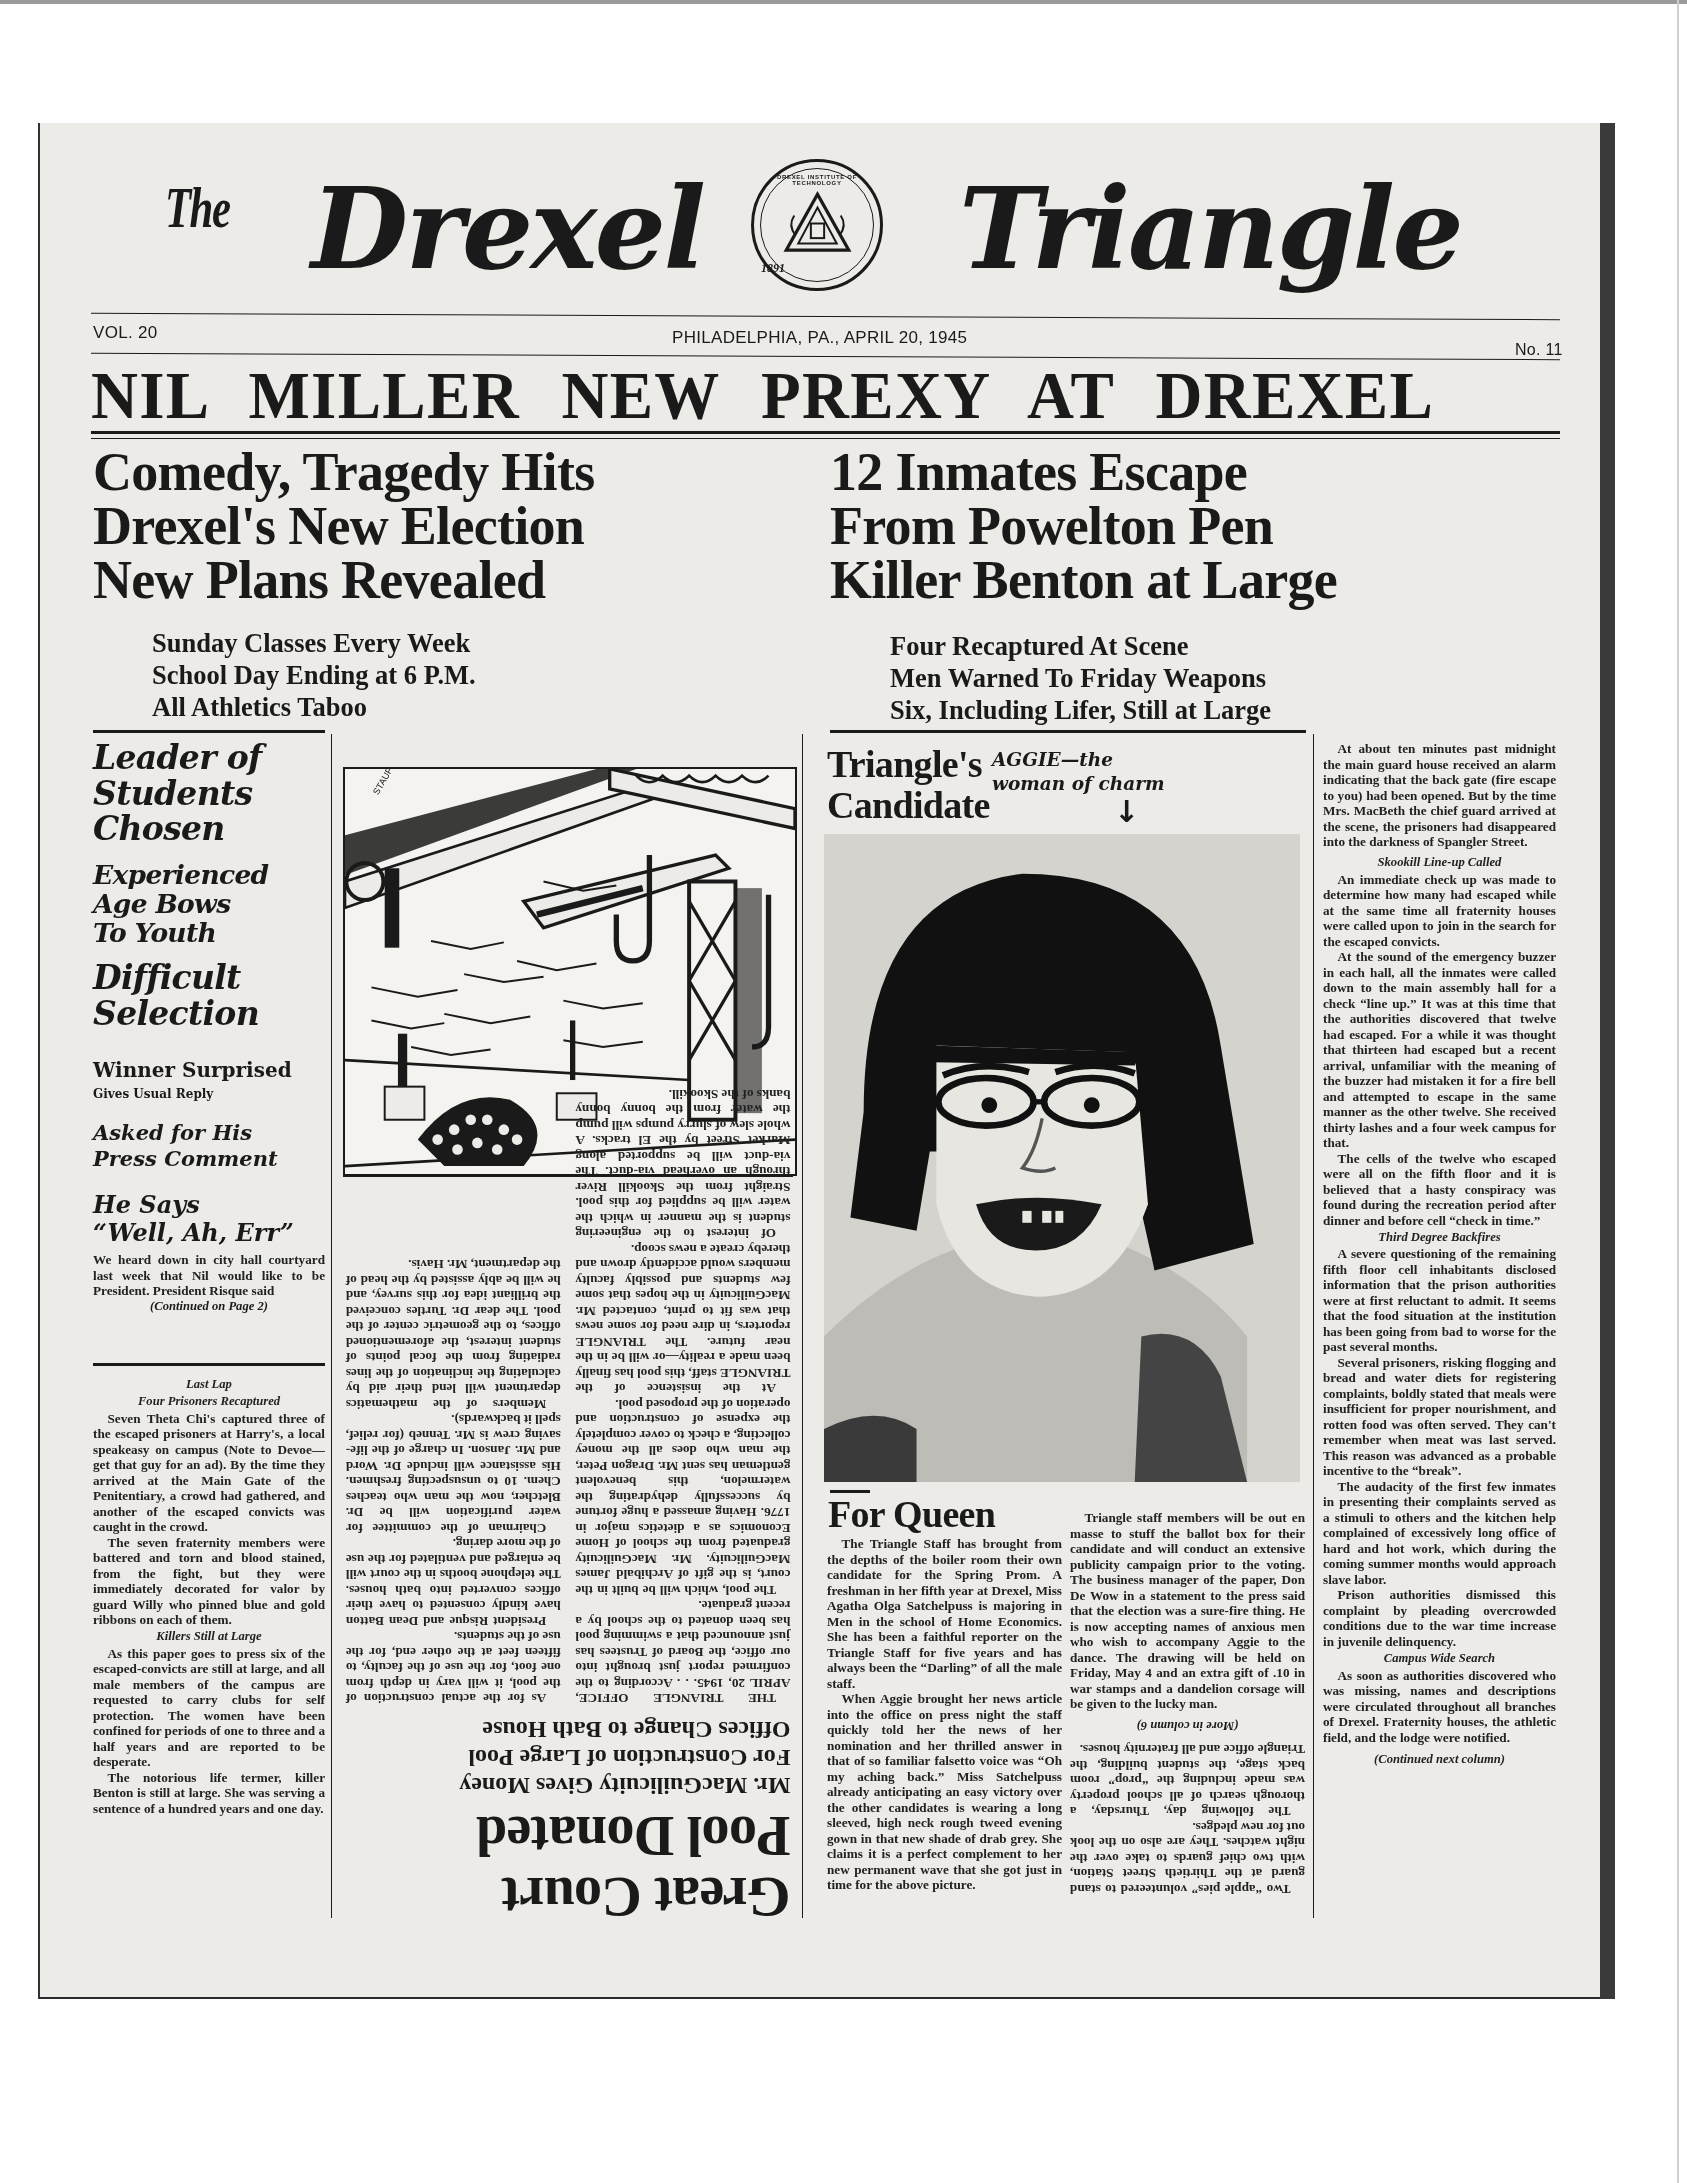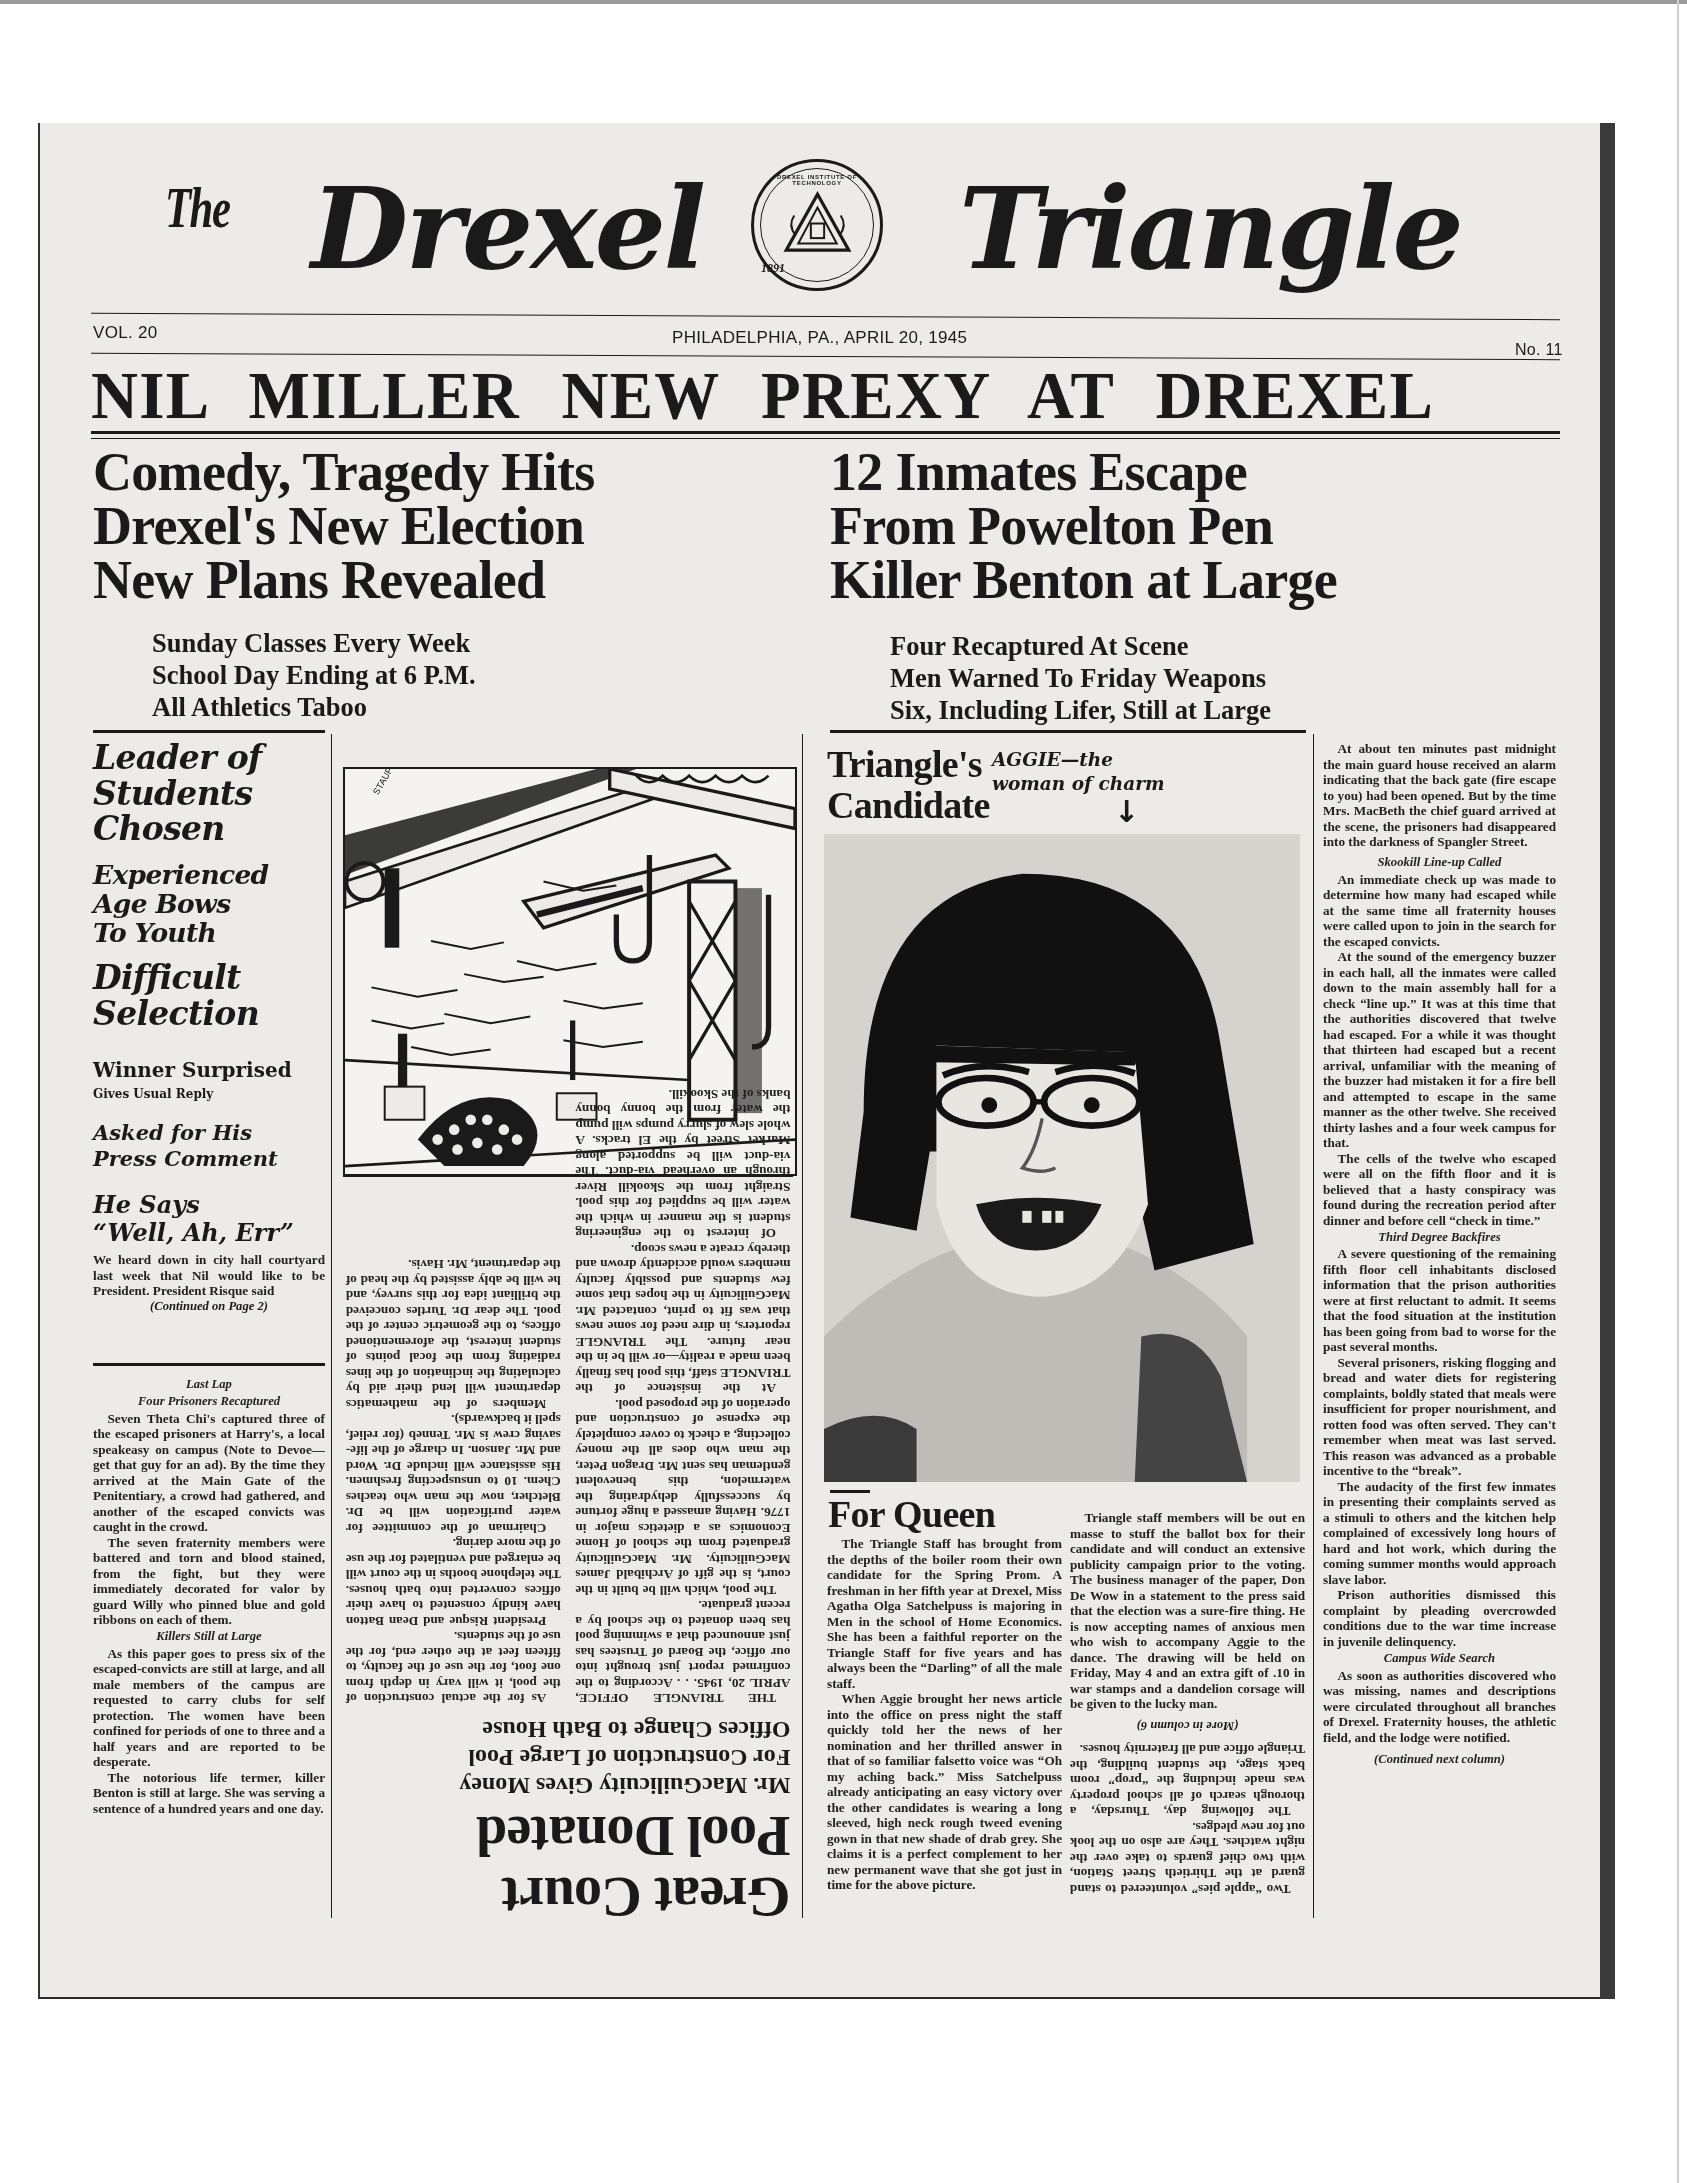--- a/index.html
+++ b/index.html
@@ -282,19 +282,19 @@
 
 <div class="abs body-text" style="left:1323px;top:736px;width:233px;">
   <p style="margin-top:5.3px">At about ten minutes past midnight the main guard house received an alarm indicating that the back gate (fire escape to you) had been opened. But by the time Mrs. MacBeth the chief guard arrived at the scene, the prisoners had disappeared into the darkness of Spangler Street.</p>
   <div class="subhead" style="margin-top:5.3px">Skookill Line-up Called</div>
   <p>An immediate check up was made to determine how many had escaped while at the same time all fraternity houses were called upon to join in the search for the escaped convicts.</p>
   <p>At the sound of the emergency buzzer in each hall, all the inmates were called down to the main assembly hall for a check “line up.” It was at this time that the authorities discovered that twelve had escaped. For a while it was thought that thirteen had escaped but a recent arrival, unfamiliar with the meaning of the buzzer had mistaken it for a fire bell and attempted to escape in the same manner as the other twelve. She received thirty lashes and a four week campus for that.</p>
   <p>The cells of the twelve who escaped were all on the fifth floor and it is believed that a hasty conspiracy was found during the recreation period after dinner and before cell “check in time.”</p>
   <div class="subhead">Third Degree Backfires</div>
   <p>A severe questioning of the remaining fifth floor cell inhabitants disclosed information that the prison authorities were at first reluctant to admit. It seems that the food situation at the institution has been going from bad to worse for the past several months.</p>
   <p>Several prisoners, risking flogging and bread and water diets for registering complaints, boldly stated that meals were insufficient for proper nourishment, and rotten food was often served. They can't remember when meat was last served. This reason was advanced as a probable incentive to the “break”.</p>
-  <p>The audacity of the first few inmates in presenting their complaints served as a stimuli to others and the kitchen help complained of excessively long hours of hard and hot work, which during the coming summer months would approach slave labor.</p>
+  <p>The audacity of the first few inmates in presenting their complaints served as a stimuli to others and the kitchen help complained of excessively long office of hard and hot work, which during the coming summer months would approach slave labor.</p>
   <p>Prison authorities dismissed this complaint by pleading overcrowded conditions due to the war time increase in juvenile delinquency.</p>
   <div class="subhead">Campus Wide Search</div>
   <p>As soon as authorities discovered who was missing, names and descriptions were circulated throughout all branches of Drexel. Fraternity houses, the athletic field, and the lodge were notified.</p>
   <div class="cont" style="margin-top:6.6px;">(Continued next column)</div>
 </div>
 
 
 </body></html>

